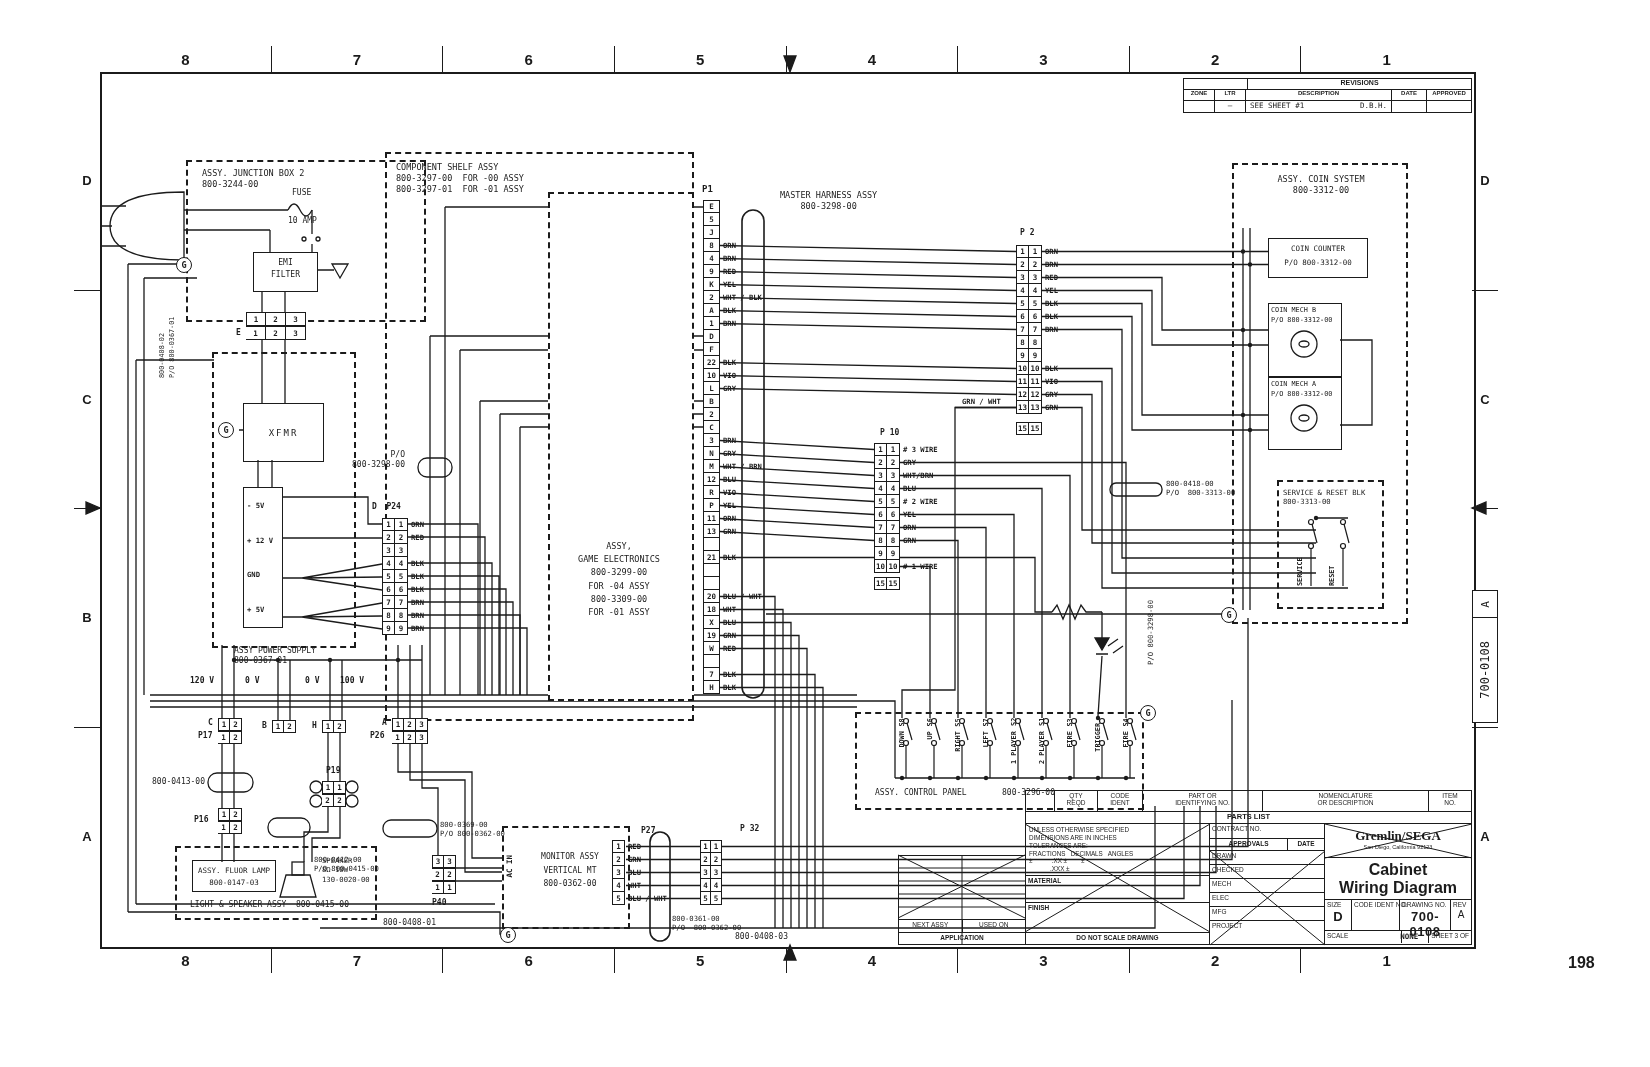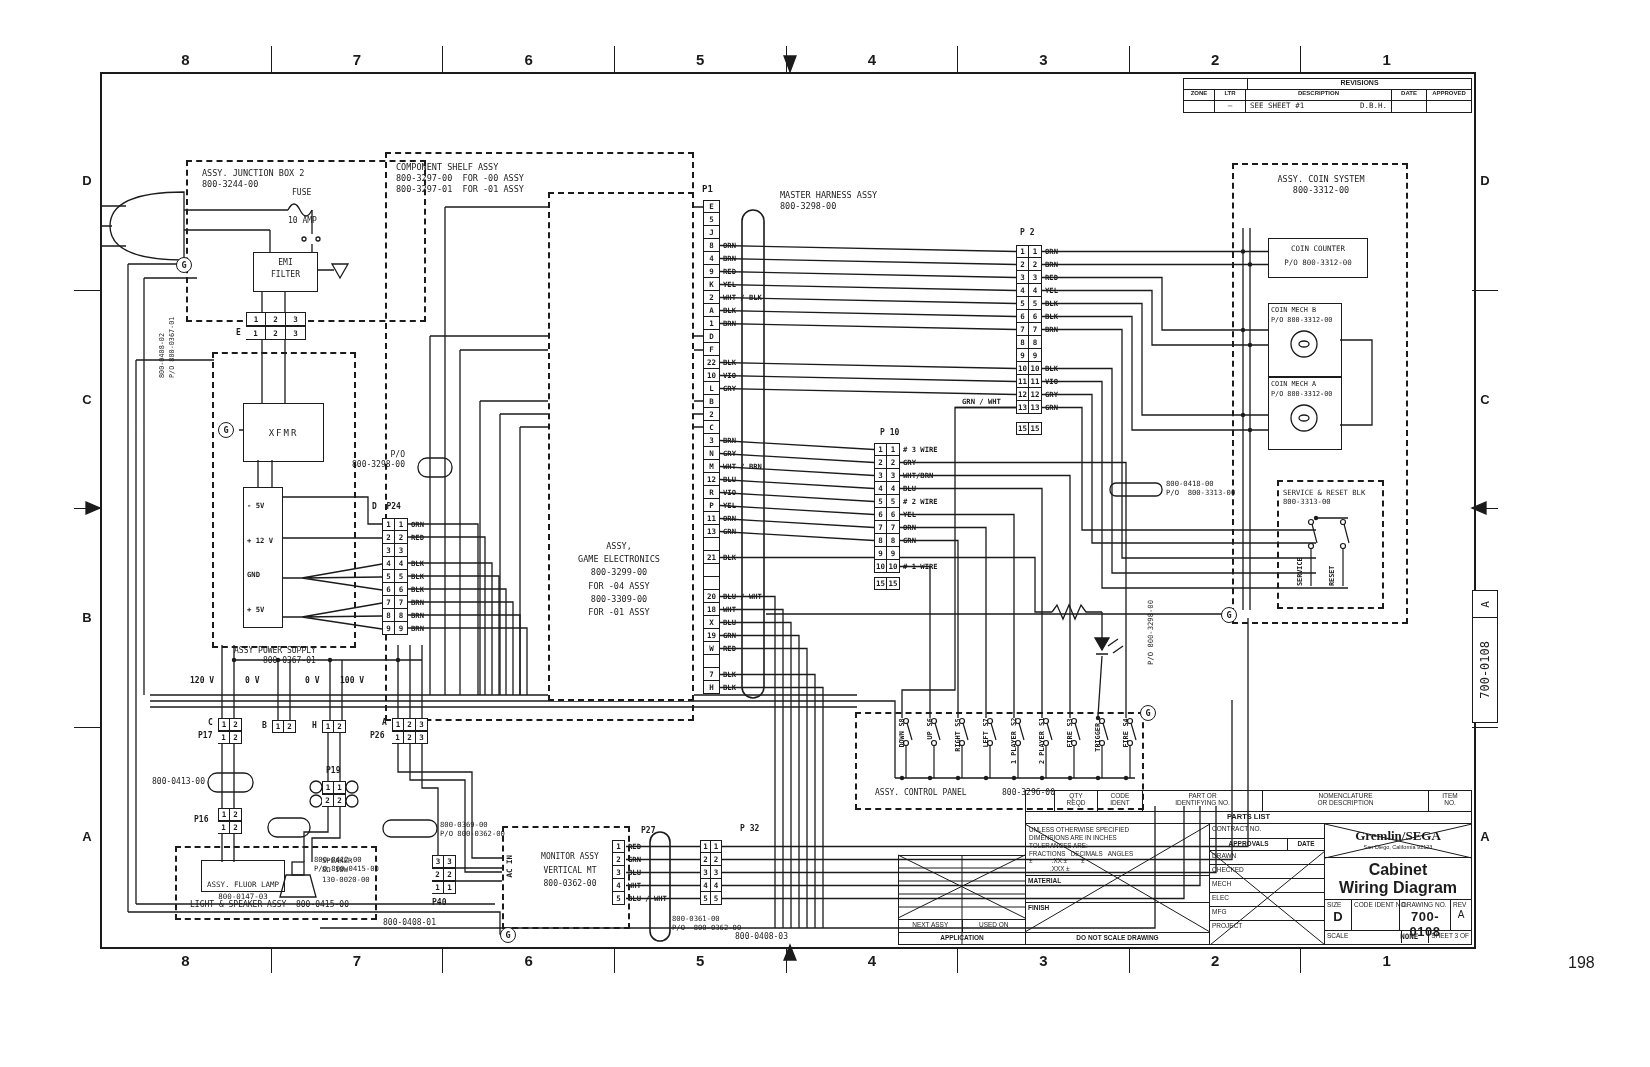--- a/index.html
+++ b/index.html
@@ -3,21 +3,21 @@
 <meta charset="utf-8">
 <style>
   html,body{margin:0;padding:0;background:#ffffff;}
   .sheet{position:relative;width:1650px;height:1067px;background:#fff;
          font-family:"DejaVu Sans Mono",monospace;color:#1b1b1b;overflow:hidden;}
   .abs{position:absolute;}
   .frame{border:2px solid #1b1b1b;}
   .dashed{border:2px dashed #1b1b1b;}
   .solid{border:1.5px solid #1b1b1b;background:transparent;}
   .lbl{position:absolute;font-size:8.5px;line-height:1.3;white-space:pre;z-index:4;}
-  .t7{font-size:7.2px;} .t8{font-size:8px;text-align:right;} .t9{font-size:9px;} .b{font-weight:bold;}
+  .t7{font-size:7.2px;} .t8{font-size:8px;} .t9{font-size:9px;} .b{font-weight:bold;}
   .ctr{text-align:center;}
   .vert{writing-mode:vertical-rl;transform:rotate(180deg);white-space:nowrap;}
   
   .zstrip{display:flex;z-index:2;}
   .zstrip.h{flex-direction:row;} .zstrip.v{flex-direction:column;}
   .zc{flex:1;display:flex;align-items:center;justify-content:center;
       font-family:"Liberation Sans",sans-serif;font-weight:bold;font-size:15px;}
   .zstrip.h .zc{border-right:1.5px solid #1b1b1b;} .zstrip.h .zc:last-child{border-right:none;}
   .zstrip.v .zc{border-bottom:1.5px solid #1b1b1b;font-size:13px;} .zstrip.v .zc:last-child{border-bottom:none;}
   
@@ -355,21 +355,21 @@
   <span class="cell">3</span>
       <span class="cell">3</span>
       <span class="cell">2</span>
       <span class="cell">2</span>
       <span class="cell">1</span>
       <span class="cell">1</span>
     </div>
   <div class="lbl t8 b" style="left:432px;top:898px;">P40</div>
 
   <div class="abs dashed" style="left:175px;top:846px;width:198px;height:70px;z-index:2;"></div>
-  <div class="abs solid ctr" style="left:192px;top:860px;width:84px;height:32px;z-index:3;font-size:7.5px;line-height:1.6;padding-top:18px;box-sizing:border-box;margin-left:9px;">
+  <div class="abs solid ctr" style="left:192px;top:860px;width:84px;height:32px;z-index:3;font-size:7.5px;line-height:1.6;padding-top:4px;box-sizing:border-box;">
     <div>ASSY. FLUOR LAMP</div>
     <div>800-0147-03</div>
   </div>
   <div class="lbl t7" style="left:322px;top:856px;"><span>SPEAKER</span><br><span>8Ω 10W</span><br><span>130-0020-00</span></div>
   <div class="lbl t8" style="left:190px;top:900px;">LIGHT &amp; SPEAKER ASSY  800-0415-00</div>
   <div class="lbl t8" style="left:383px;top:918px;">800-0408-01</div>
   <div class="lbl t8" style="left:735px;top:932px;">800-0408-03</div>
 
   <div class="abs dashed" style="left:502px;top:826px;width:124px;height:99px;z-index:2;"></div>
   <div class="lbl t8 ctr" style="left:524px;top:850px;width:92px;line-height:1.7;"><span>MONITOR ASSY</span><br><span>VERTICAL MT</span><br><span>800-0362-00</span></div>
@@ -586,21 +586,21 @@
       </div>
       <div class="prow">
         <span class="cell w17">7</span>
         <span class="wlab">BLK</span>
       </div>
       <div class="prow">
         <span class="cell w17">H</span>
         <span class="wlab">BLK</span>
       </div>
     </div>
-  <div class="lbl" style="left:780px;top:190px;"><span>MASTER HARNESS ASSY</span><br><span>800-3298-00</span></div>
+  <div class="lbl" style="left:780px;top:190px;text-align:center;"><span>MASTER HARNESS ASSY</span><br><span>800-3298-00</span></div>
 
   <div class="lbl t8 b" style="left:880px;top:428px;">P 10</div>
   <div class="strip" style="left:874px;top:443px;">
 
   <div class="prow">
         <span class="cell">1</span>
         <span class="cell">1</span>
         <span class="wlab"># 3 WIRE</span>
       </div>
       <div class="prow">
@@ -968,15 +968,15 @@
 
   <div class="abs" style="left:1472px;top:590px;width:26px;z-index:5;background:#fff;">
     <div class="ctr solid" style="height:26px;display:flex;align-items:center;justify-content:center;">
       <span class="vert" style="font-size:11px;">A</span>
     </div>
     <div class="ctr solid" style="height:104px;border-top:none;display:flex;align-items:center;justify-content:center;">
       <span class="vert" style="font-size:12px;">700-0108</span>
     </div>
   </div>
 
-  <div class="abs" style="left:1568px;top:954px;font-family:'Liberation Sans',sans-serif;font-size:16px;font-weight:normal;z-index:4;">198</div>
+  <div class="abs" style="left:1568px;top:954px;font-family:'Liberation Sans',sans-serif;font-size:16px;font-weight:bold;z-index:4;">198</div>
 
 </div>
 
 </body></html>

